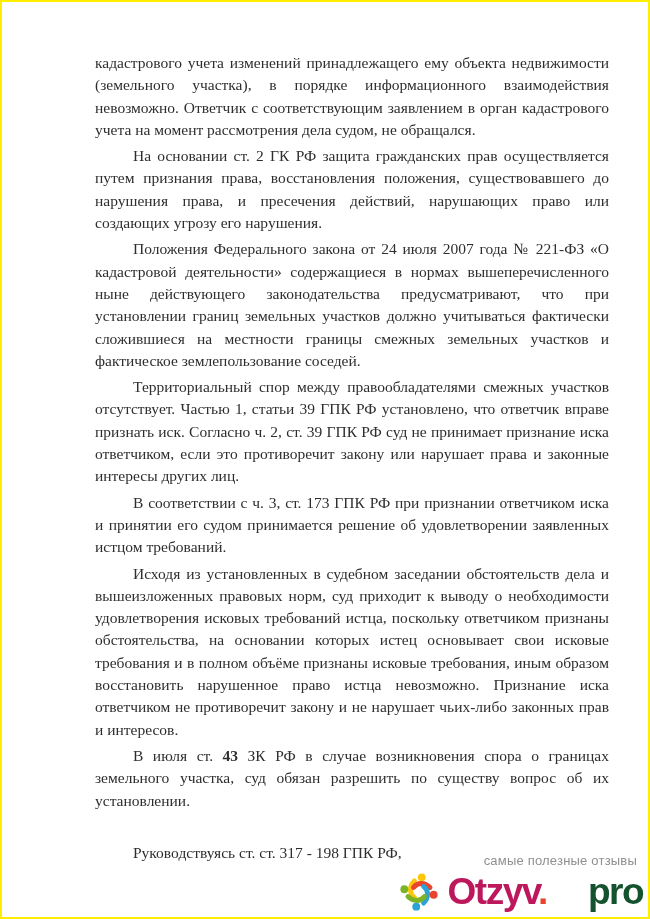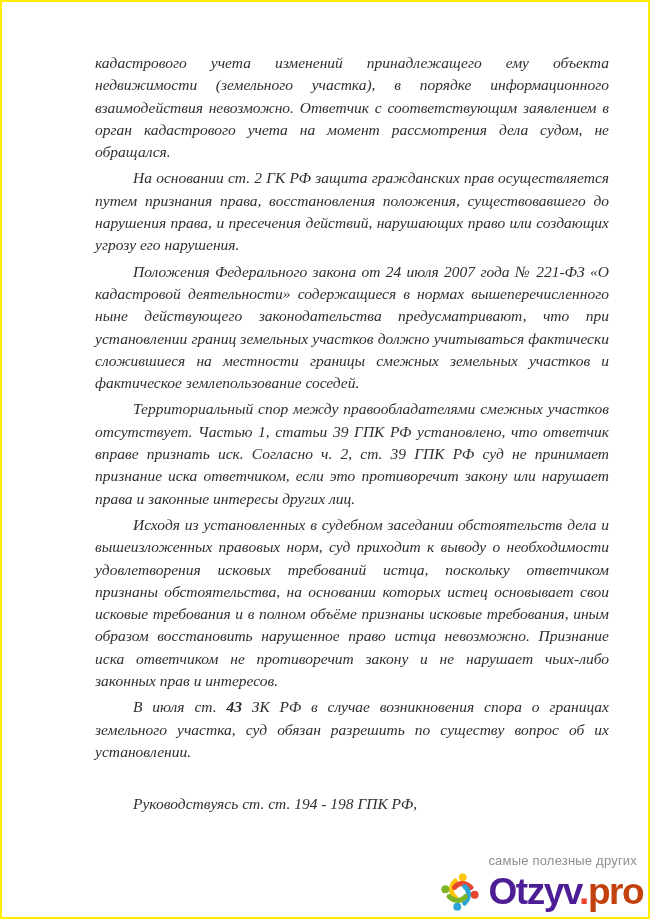--- a/index.html
+++ b/index.html
@@ -47,50 +47,51 @@
     font-size:37px;line-height:40px;
     letter-spacing:-1.5px;
     white-space:nowrap;
   }
 </style>
 </head>
 <body>
 
 <div class="page" id="page" style="border-color: rgb(255, 238, 0); background: rgb(255, 255, 255);">
 
-  <div class="doc" id="doc-text" style="color: rgb(46, 46, 46); font-style: italic;">
+  <div class="doc" id="doc-text" style="color: rgb(46, 46, 46);">
       <p class="para no-indent"><span>кадастрового учета изменений принадлежащего ему объекта недвижимости (земельного участка), в порядке информационного взаимодействия невозможно. Ответчик с соответствующим заявлением в орган кадастрового учета на момент рассмотрения дела судом, не обращался.</span></p>
       <p class="para"><span>На основании ст. 2 ГК РФ защита гражданских прав осуществляется путем признания права, восстановления положения, существовавшего до нарушения права, и пресечения действий, нарушающих право или создающих угрозу его нарушения.</span></p>
       <p class="para"><span>Положения Федерального закона от 24 июля 2007 года № 221-ФЗ «О кадастровой деятельности» содержащиеся в нормах вышеперечисленного ныне действующего законодательства предусматривают, что при установлении границ земельных участков должно учитываться фактически сложившиеся на местности границы смежных земельных участков и фактическое землепользование соседей.</span></p>
       <p class="para"><span>Территориальный спор между правообладателями смежных участков отсутствует. Частью 1, статьи 39 ГПК РФ установлено, что ответчик вправе признать иск. Согласно ч. 2, ст. 39 ГПК РФ суд не принимает признание иска ответчиком, если это противоречит закону или нарушает права и законные интересы других лиц.</span></p>
+      <p class="para"><span>В соответствии с ч. 3, ст. 173 ГПК РФ при признании ответчиком иска и принятии его судом принимается решение об удовлетворении заявленных истцом требований.</span></p>
       <p class="para"><span>Исходя из установленных в судебном заседании обстоятельств дела и вышеизложенных правовых норм, суд приходит к выводу о необходимости удовлетворения исковых требований истца, поскольку ответчиком признаны обстоятельства, на основании которых истец основывает свои исковые требования и в полном объёме признаны исковые требования, иным образом восстановить нарушенное право истца невозможно. Признание иска ответчиком не противоречит закону и не нарушает чьих-либо законных прав и интересов.</span></p>
       <p class="para"><span>В июля ст. </span><b>43</b><span> ЗК РФ в случае возникновения спора о границах земельного участка, суд обязан разрешить по существу вопрос об их установлении.</span></p>
-      <p class="para closing"><span>Руководствуясь ст. ст. 194 - 198 ГПК РФ,</span></p>
+      <p class="para closing"><span>Руководствуясь ст. ст. 317 - 198 ГПК РФ,</span></p>
     </div>
 
   <div class="footer">
-    <div class="tagline" id="tagline" style="color: rgb(143, 143, 143);">самые полезные других</div>
+    <div class="tagline" id="tagline" style="color: rgb(143, 143, 143);">самые полезные отзывы</div>
     <div class="wordmark">
       <svg class="logo-icon" id="logo-icon" width="44" height="46" viewBox="0 0 48 48" xmlns="http://www.w3.org/2000/svg">
         <g>
           <circle cx="27" cy="8" r="4.3" fill="#fdc608"></circle>
           <path d="M19 12 C13.5 17.5 13 25.5 19 30" stroke-width="5.4" fill="none" stroke-linecap="round" stroke="#fdc608"></path>
         </g>
         <g transform="rotate(90 24 24)">
           <circle cx="27" cy="8" r="4.3" fill="#e8442e"></circle>
           <path d="M19 12 C13.5 17.5 13 25.5 19 30" stroke-width="5.4" fill="none" stroke-linecap="round" stroke="#e8442e"></path>
         </g>
         <g transform="rotate(180 24 24)">
           <circle cx="27" cy="8" r="4.3" fill="#2aa3d6"></circle>
           <path d="M19 12 C13.5 17.5 13 25.5 19 30" stroke-width="5.4" fill="none" stroke-linecap="round" stroke="#2aa3d6"></path>
         </g>
         <g transform="rotate(270 24 24)">
           <circle cx="27" cy="8" r="4.3" fill="#7cb327"></circle>
           <path d="M19 12 C13.5 17.5 13 25.5 19 30" stroke-width="5.4" fill="none" stroke-linecap="round" stroke="#7cb327"></path>
         </g>
       </svg>
       <div class="logo-text">
-        <span id="logo-main" style="color: #4c1d95; text-align: center;">Otzyv</span><span id="logo-dot" style="color: rgb(232, 67, 46);">.</span><span id="logo-suffix" style="color: #c2410c;">pro</span>
+        <span id="logo-main" style="color: #be185d; text-align: center;">Otzyv</span><span id="logo-dot" style="color: rgb(232, 67, 46);">.</span><span id="logo-suffix" style="color: #14532d; margin-left: 41px;">pro</span>
       </div>
     </div>
   </div>
 
 </div>
 
 </body></html>

